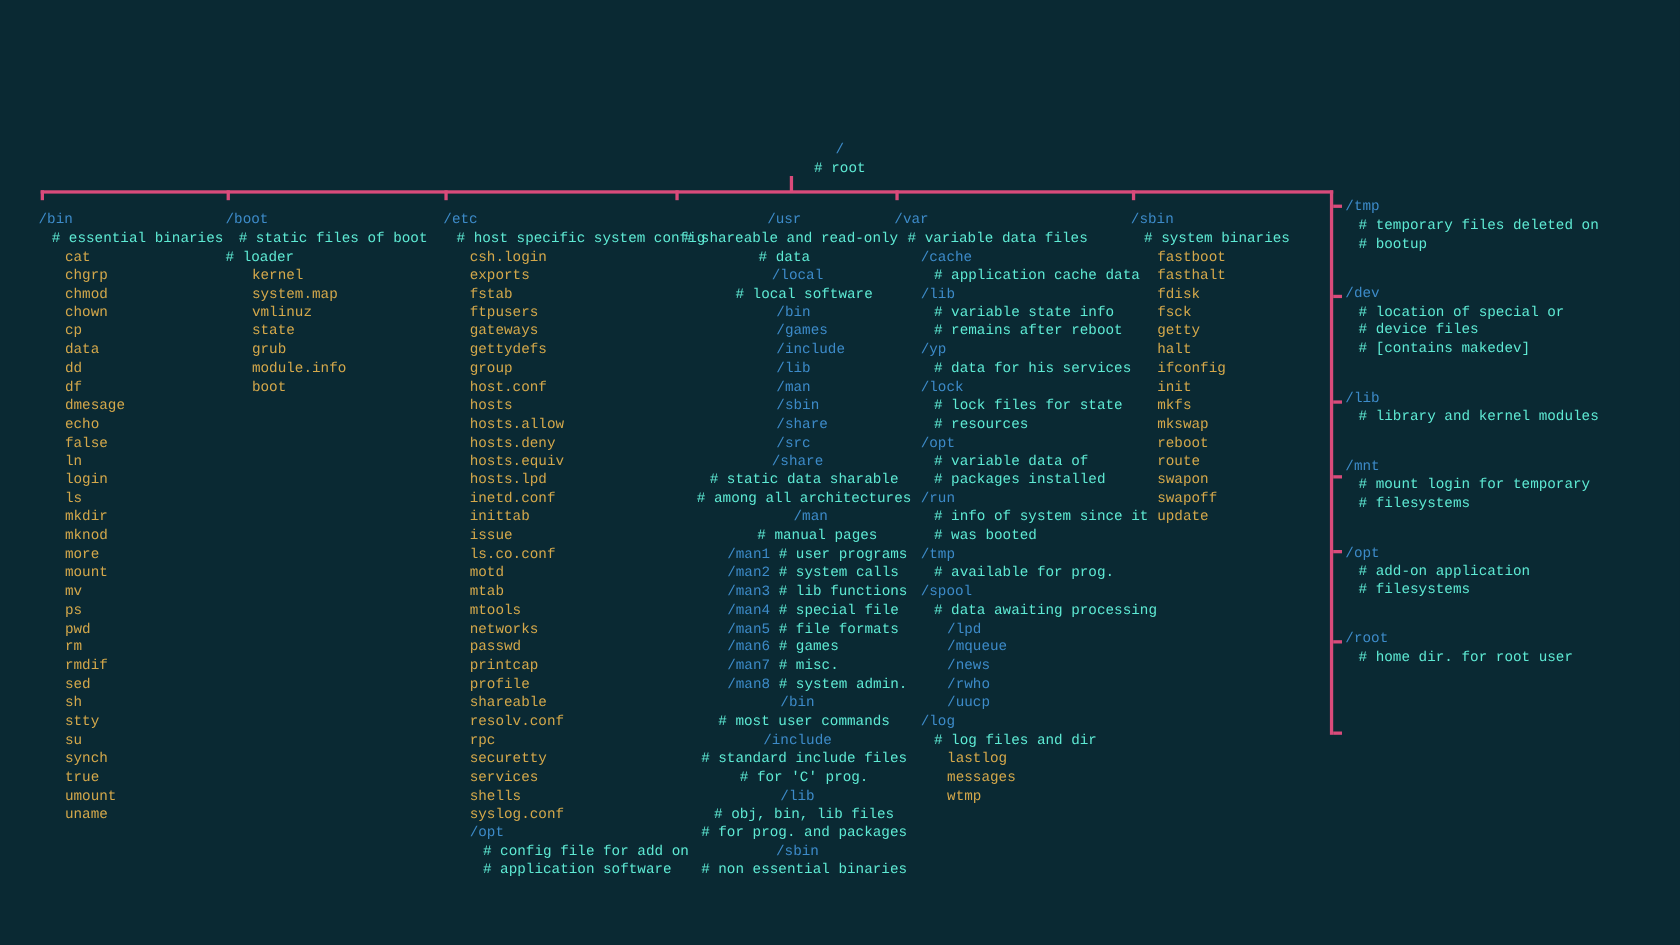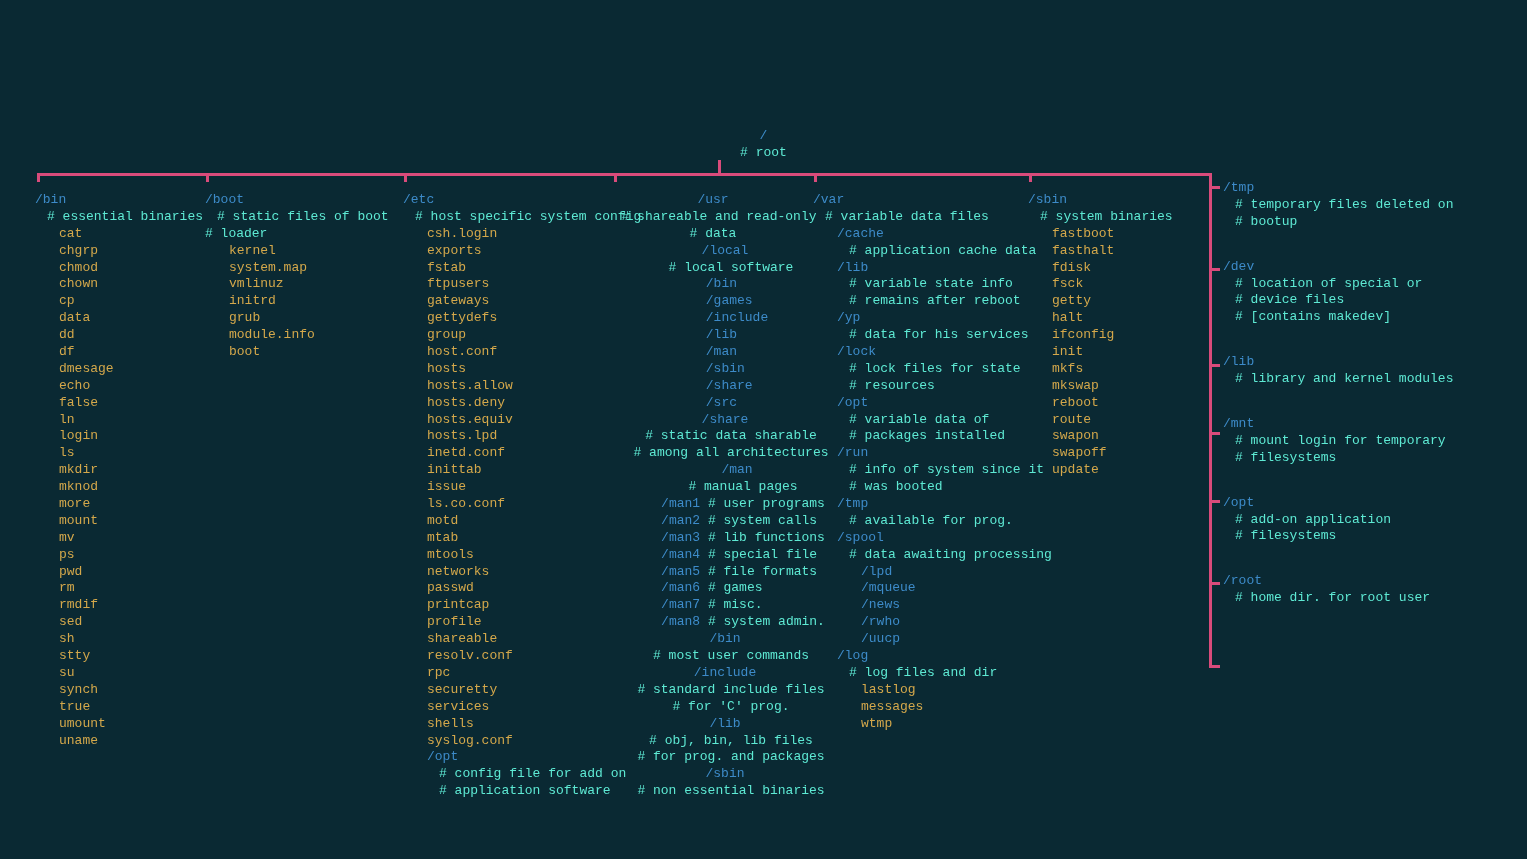--- a/index.html
+++ b/index.html
@@ -131,21 +131,21 @@
   </div>
 
   <div class="col col-boot">
     <div class="dir">/boot</div>
     <div class="comment nowrap"># static files of boot</div>
     <div class="comment"># loader</div>
     <div id="boot-items">
         <div class="file ind1">kernel</div>
         <div class="file ind1">system.map</div>
         <div class="file ind1">vmlinuz</div>
-        <div class="file ind1">initrd</div>
+        <div class="file ind1">state</div>
         <div class="file ind1">grub</div>
         <div class="file ind1">module.info</div>
         <div class="file ind1">boot</div>
       </div>
   </div>
 
   <div class="col col-etc">
     <div class="dir">/etc</div>
     <div class="comment nowrap"># host specific system config</div>
     <div id="etc-items">

